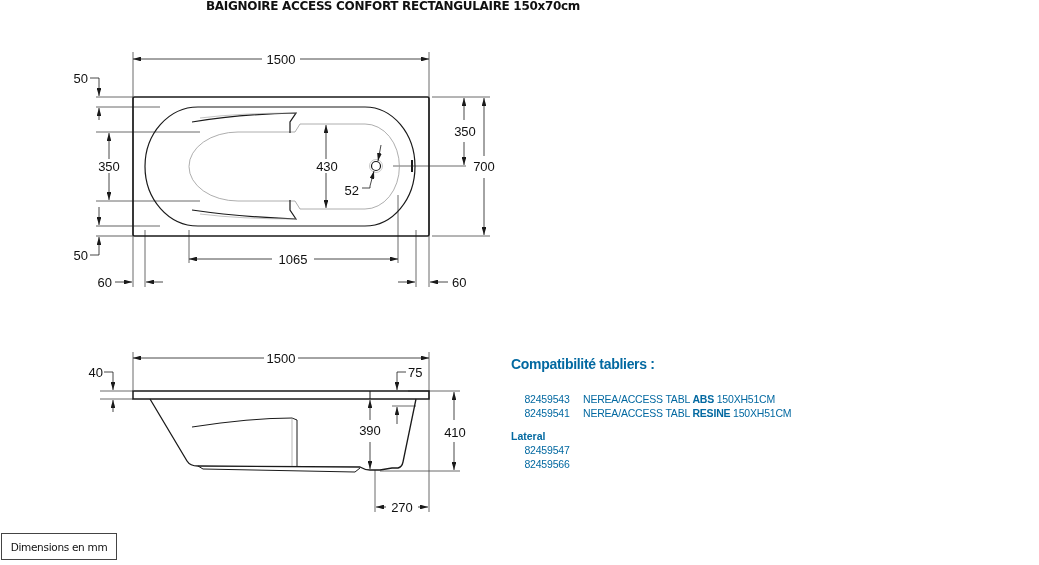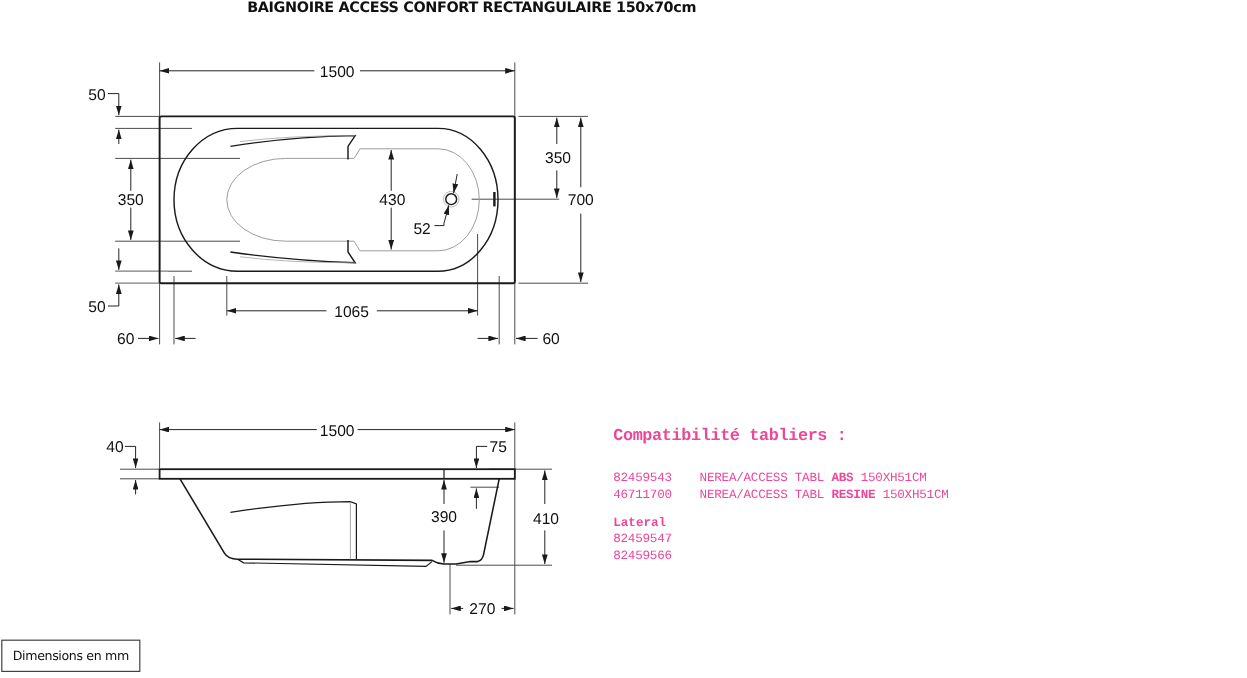--- a/index.html
+++ b/index.html
@@ -1,24 +1,24 @@
 <!DOCTYPE html>
 <html><head>
 <meta charset="utf-8">
 <style>
   html, body { margin: 0; padding: 0; background: #ffffff; }
   body { width: 1039px; height: 565px; position: relative; overflow: hidden; font-family: "Liberation Sans", sans-serif; color: #111; }
   .title { position: absolute; left: 206px; top: -1px; font-family: "DejaVu Sans", sans-serif; font-weight: bold; font-size: 12px; letter-spacing: -0.3px; color: #111; white-space: nowrap; }
   svg.drawing { position: absolute; left: 0; top: 0; }
   svg text { font-family: "Liberation Sans", sans-serif; font-size: 13px; fill: #111; }
-  .compat { position: absolute; left: 511px; top: 356px; font-family: Liberation Mono, monospace; color: #ec4899; }
+  .compat { position: absolute; left: 511px; top: 356px; font-family: Liberation Sans, sans-serif; color: #0369a1; }
   .compat-title { font-weight: bold; font-size: 14px; letter-spacing: -0.3px; margin-bottom: 20px; white-space: nowrap; }
   .group { margin-bottom: 9px; }
   .group-label { font-weight: bold; font-size: 10.5px; line-height: 14px; }
-  .row { display: flex; font-size: 10.5px; line-height: 14px; white-space: nowrap; letter-spacing: -0.2px; }
+  .row { display: flex; font-size: 10.5px; line-height: 14px; white-space: nowrap; letter-spacing: -0.2px; text-align: center; }
   .ref { width: 72px; }
   .desc b { font-weight: bold; margin-top: 10px; }
   .units-box { position: absolute; left: 1px; top: 533px; width: 116px; height: 27px; border: 1.5px solid #444; box-sizing: border-box; font-family: "DejaVu Sans", sans-serif; font-size: 10.5px; display: flex; align-items: center; justify-content: center; letter-spacing: -0.3px; }
 </style>
 </head>
 <body>
 
 <div class="title">BAIGNOIRE ACCESS CONFORT RECTANGULAIRE 150x70cm</div>
 
 <svg class="drawing" width="1039" height="565" viewBox="0 0 1039 565">
@@ -174,21 +174,21 @@
 
 <div class="compat">
   <div class="compat-title">Compatibilité tabliers :</div>
 
   <div class="group">
     <div class="row">
       <span class="ref">82459543</span>
       <span class="desc"><span>NEREA/ACCESS TABL </span><b>ABS</b><span> 150XH51CM</span></span>
     </div>
     <div class="row">
-      <span class="ref">46711700</span>
+      <span class="ref">82459541</span>
       <span class="desc"><span>NEREA/ACCESS TABL </span><b>RESINE</b><span> 150XH51CM</span></span>
     </div>
   </div>
 
   <div class="group">
     <div class="group-label">Lateral</div>
     <div class="row">
       <span class="ref">82459547</span>
     </div>
     <div class="row">

